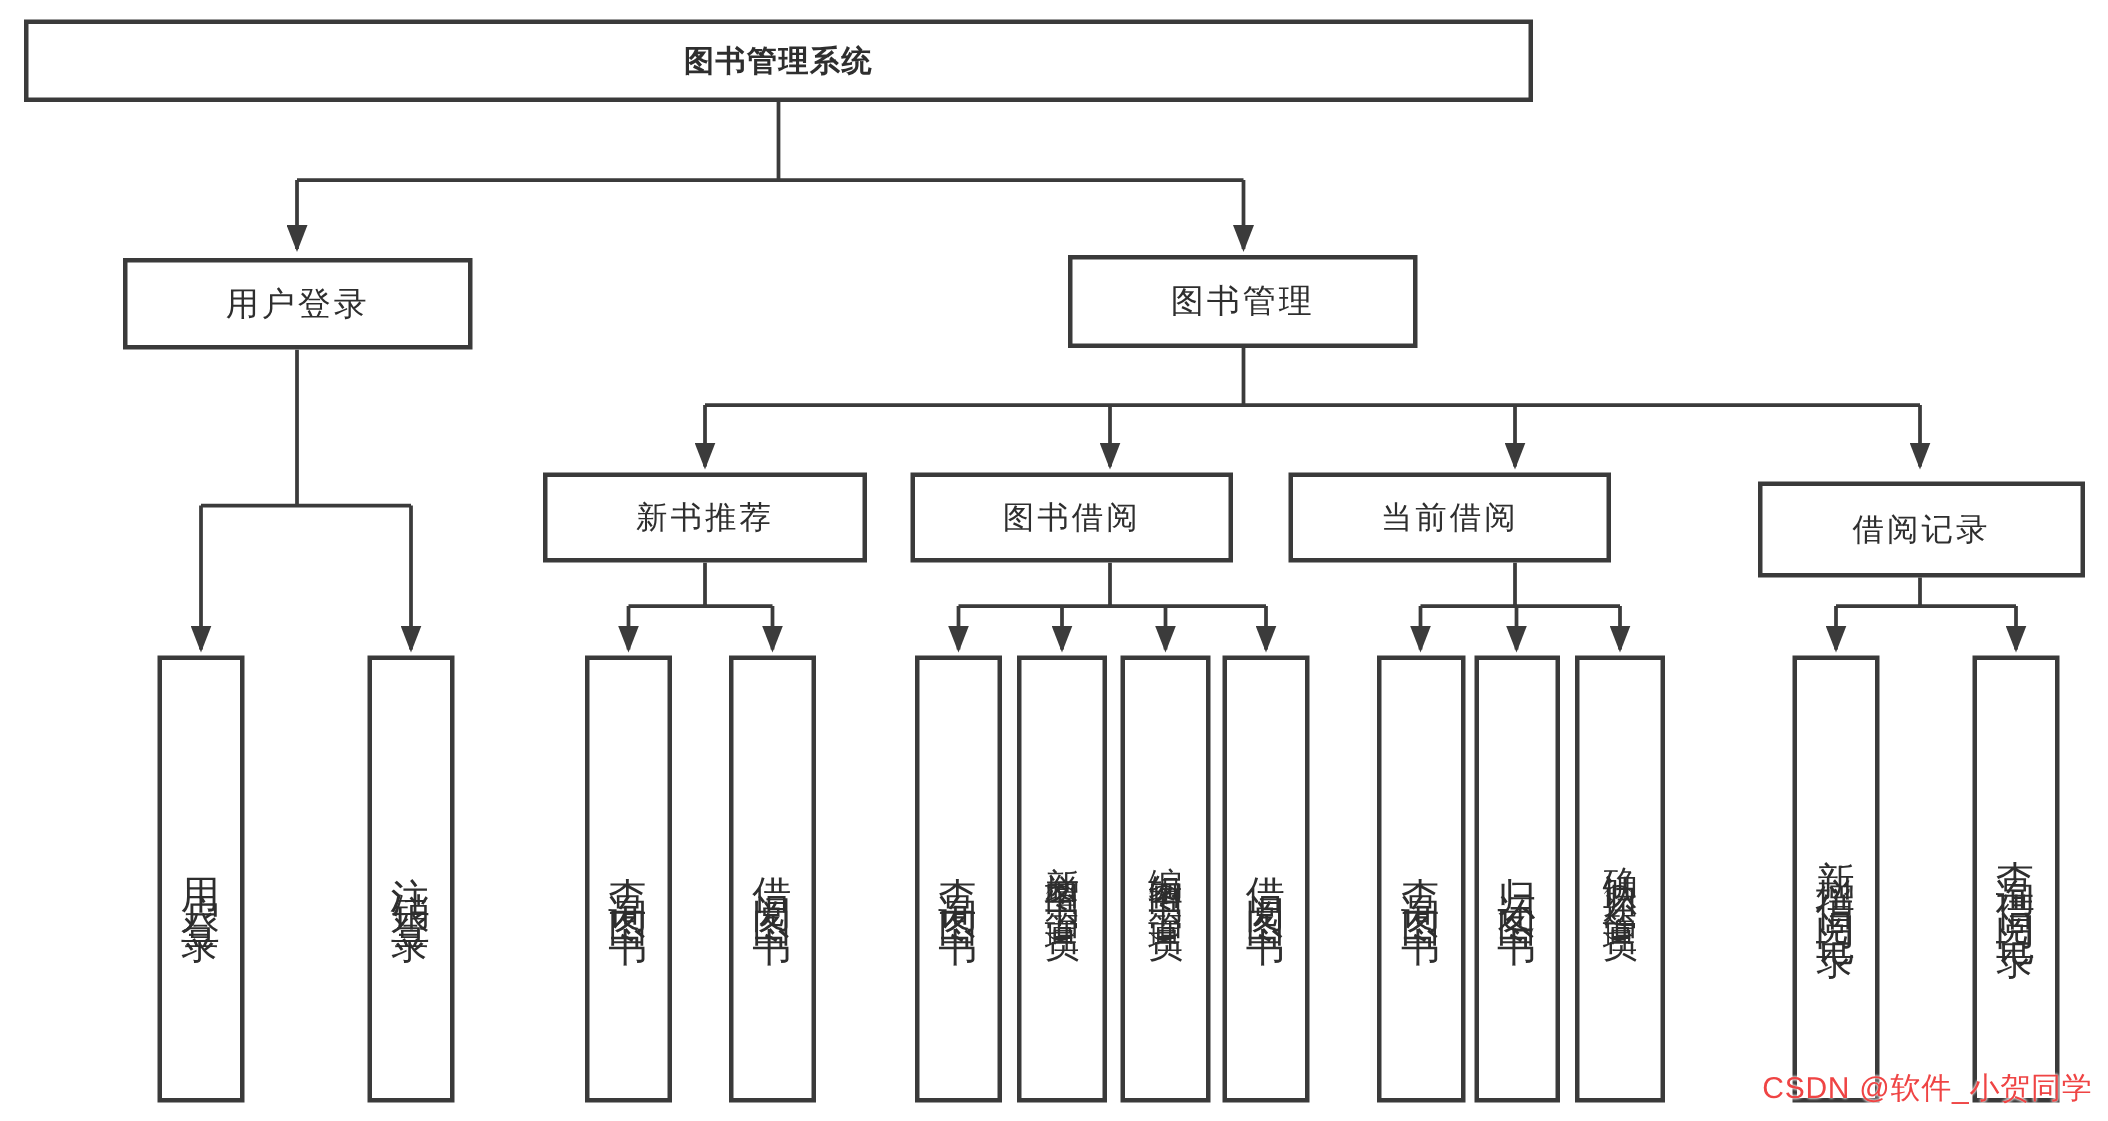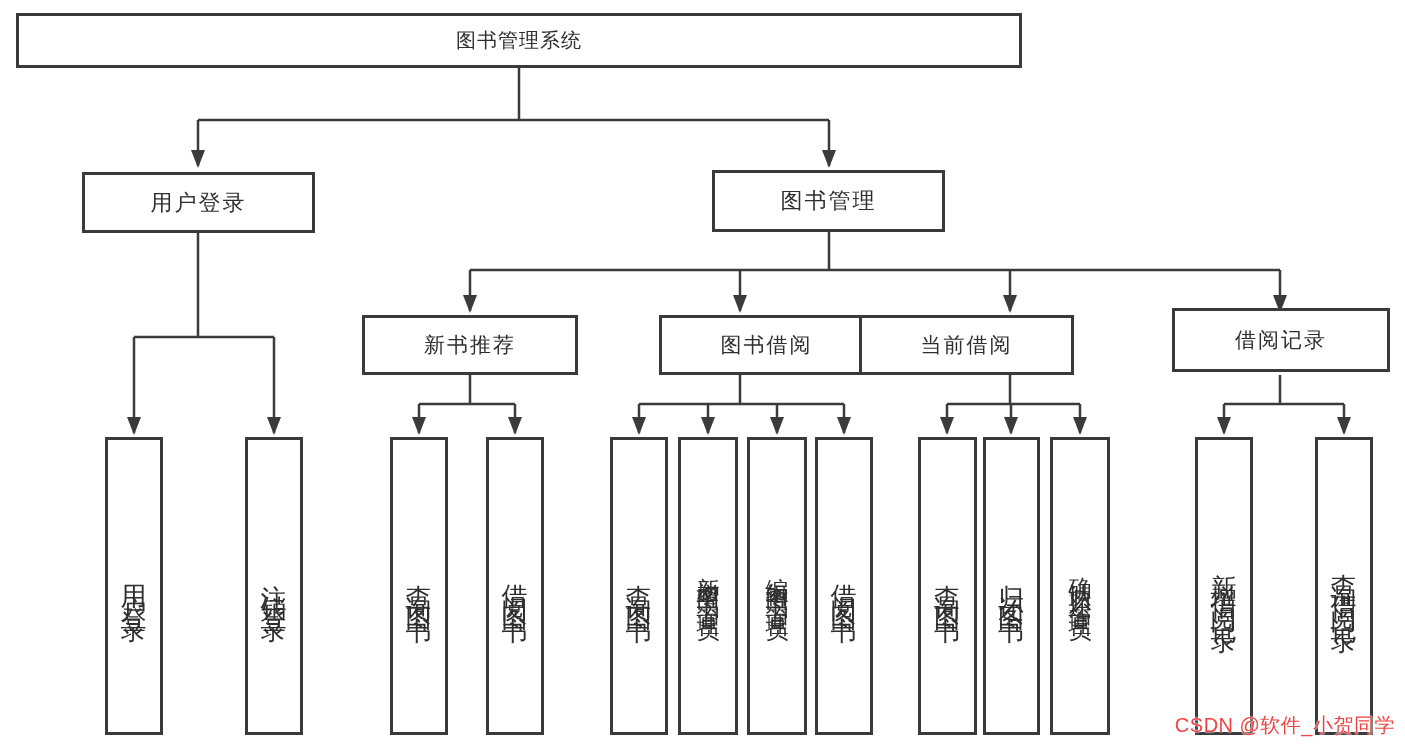--- a/index.html
+++ b/index.html
@@ -6,21 +6,21 @@
   .stage{
     position:relative;width:1405px;height:747px;background:#ffffff;
     font-family:"Liberation Sans","DejaVu Sans",sans-serif;overflow:hidden;
   }
   .connectors{position:absolute;left:0;top:0;z-index:1;}
   .node{
     position:absolute;box-sizing:border-box;border:3px solid #3a3a3a;background:#ffffff;
     display:flex;align-items:center;justify-content:center;
     color:#2e2e2e;z-index:2;
   }
-  .node--root{font-size:20px;letter-spacing:1px;}
+  .node--root{font-size:20px;letter-spacing:1px;font-weight:bold;}
   .node--branch{font-size:22px;letter-spacing:2px;}
   .node--module{font-size:21px;letter-spacing:2px;}
   .vnode{
     writing-mode:vertical-rl;text-orientation:mixed;
     font-size:26px;letter-spacing:11px;line-height:1;
   }
   .vnode--long{font-size:23px;letter-spacing:6px;}
   .watermark{
     position:absolute;right:10px;bottom:8px;z-index:5;
     color:#ef4444;font-size:20px;letter-spacing:0.5px;
@@ -74,23 +74,23 @@
       <line x1="1344" y1="404" x2="1344" y2="433" marker-end="url(#ah)"></line>
     </g>
   </svg>
 
   <div class="node node--root" style="left:16px;top:13px;width:1006px;height:55px;">图书管理系统</div>
 
   <div class="node node--branch" style="left:82px;top:172px;width:233px;height:61px;">用户登录</div>
   <div class="node node--branch" style="left:712px;top:170px;width:233px;height:62px;">图书管理</div>
 
   <div class="node node--module" style="left:362px;top:315px;width:216px;height:60px;">新书推荐</div>
-  <div class="node node--module" style="left:659px;top:315px;width:215px;height:60px;">图书借阅</div>
+  <div class="node node--module" style="left:607px;top:315px;width:215px;height:60px;">图书借阅</div>
   <div class="node node--module" style="left:859px;top:315px;width:215px;height:60px;">当前借阅</div>
-  <div class="node node--module" style="left:1172px;top:308px;width:218px;height:64px;">借阅记录</div>
+  <div class="node node--module" style="left:1172px;top:321px;width:218px;height:64px;">借阅记录</div>
 
   <div class="node vnode" style="left:105px;top:437px;width:58px;height:298px;">用户登录</div>
   <div class="node vnode" style="left:245px;top:437px;width:58px;height:298px;">注销登录</div>
 
   <div class="node vnode" style="left:390px;top:437px;width:58px;height:298px;">查询图书</div>
   <div class="node vnode" style="left:486px;top:437px;width:58px;height:298px;">借阅图书</div>
 
   <div class="node vnode" style="left:610px;top:437px;width:58px;height:298px;">查询图书</div>
   <div class="node vnode vnode--long" style="left:678px;top:437px;width:60px;height:298px;">新增图书（管理员）</div>
   <div class="node vnode vnode--long" style="left:747px;top:437px;width:60px;height:298px;">编辑图书（管理员）</div>

